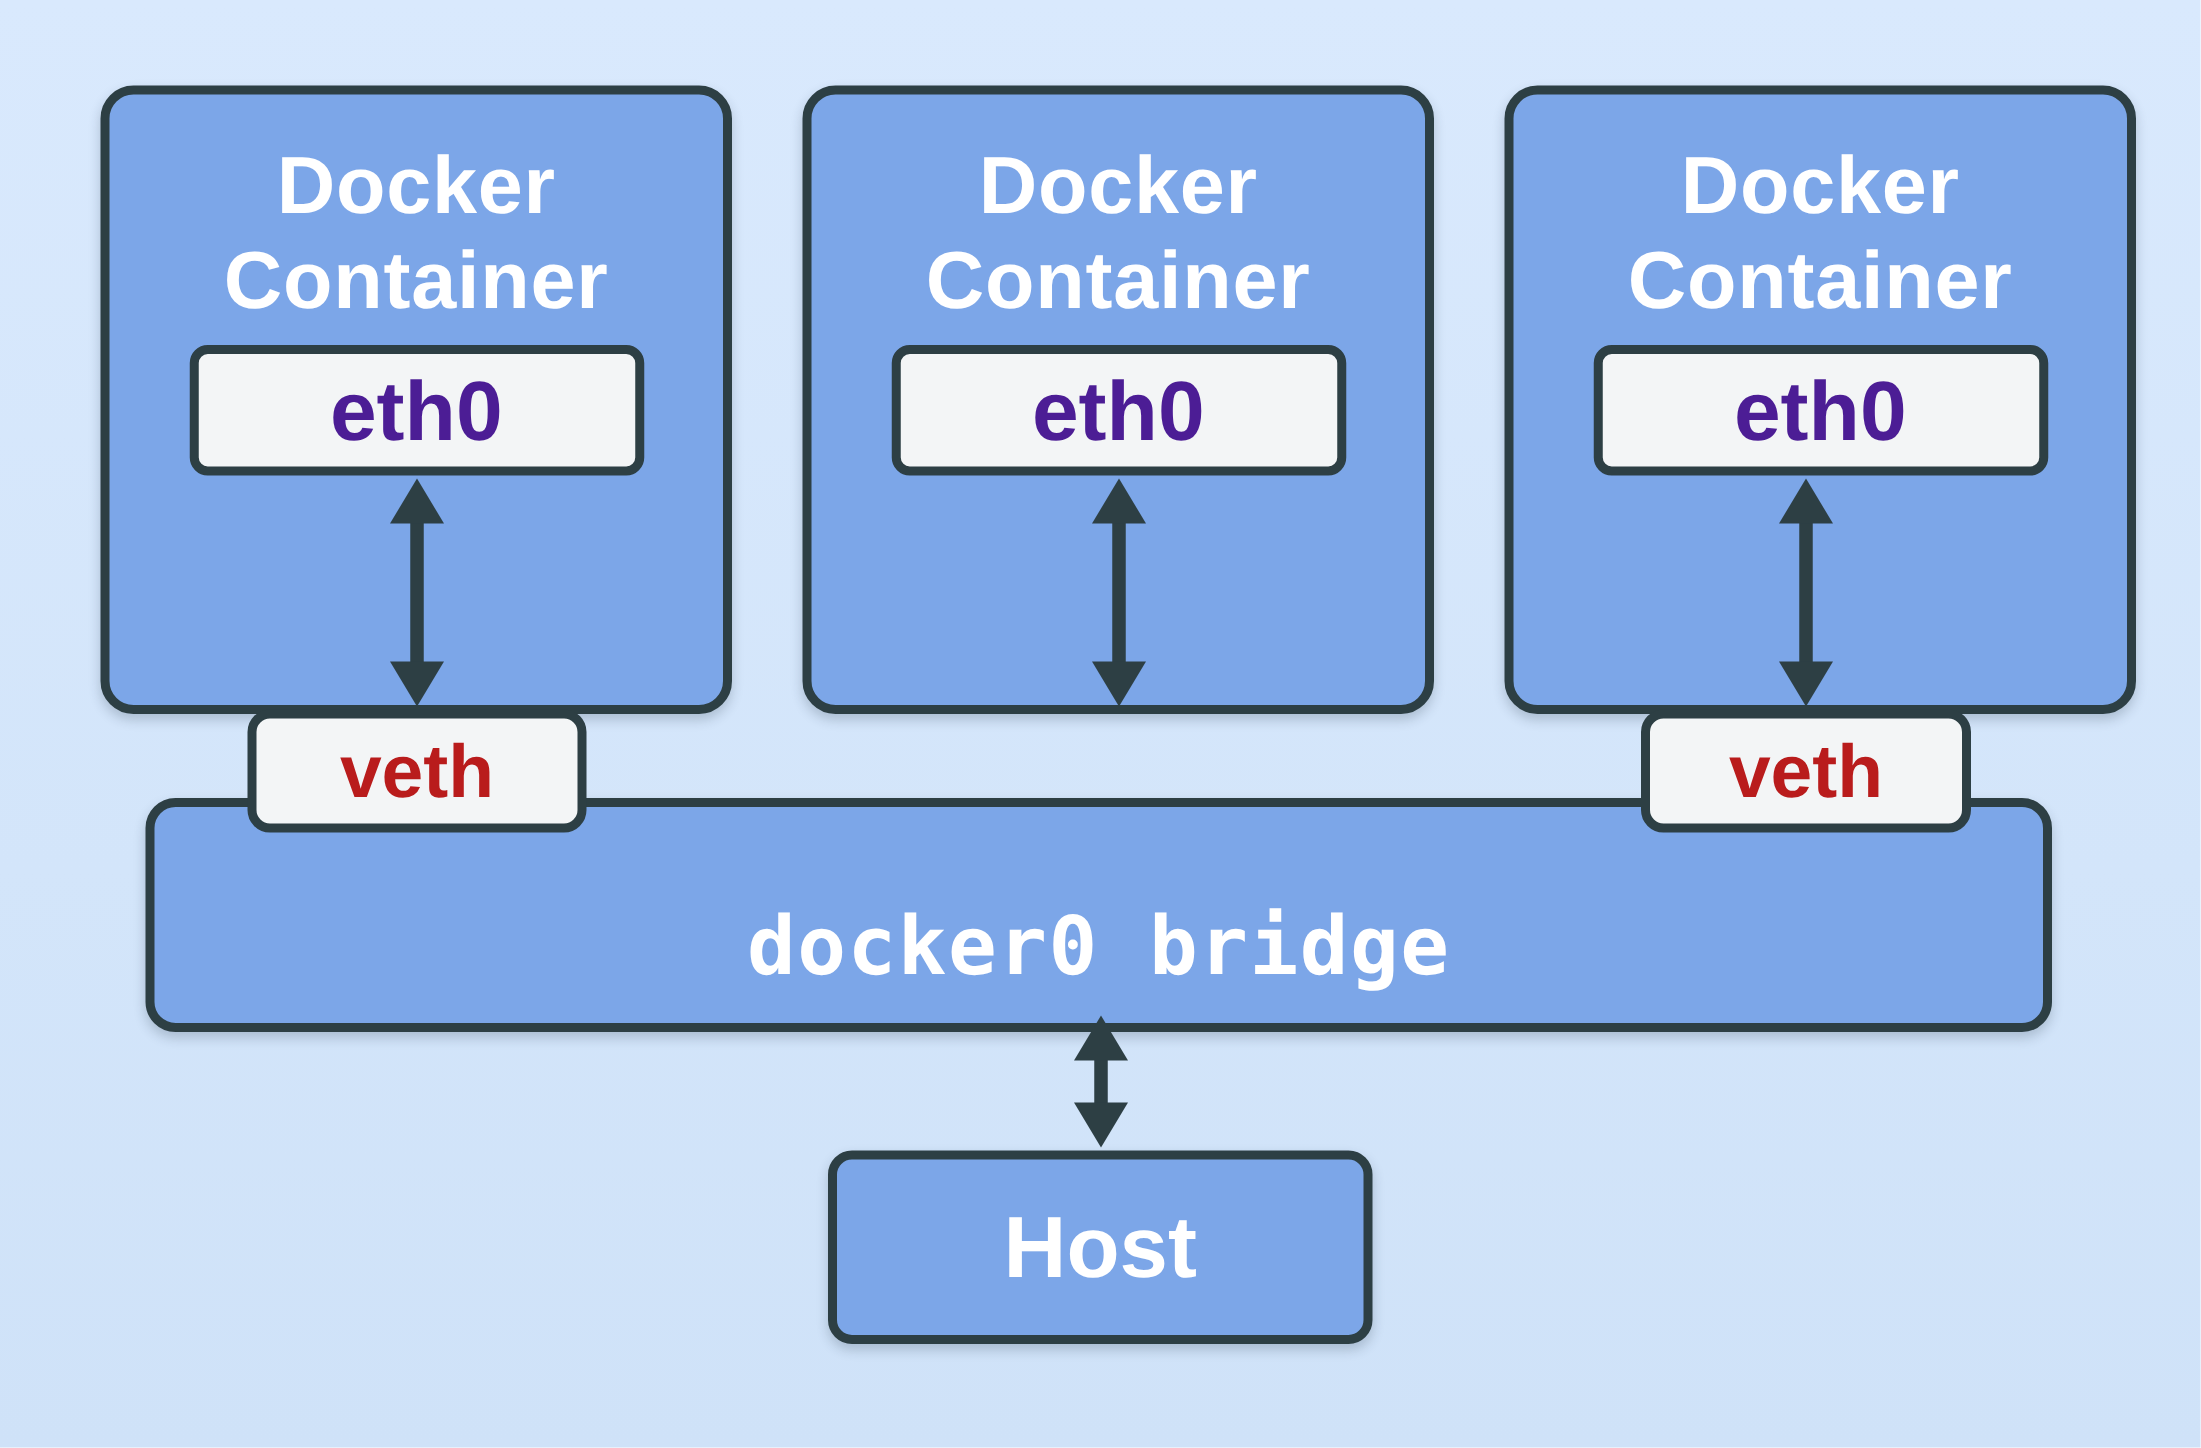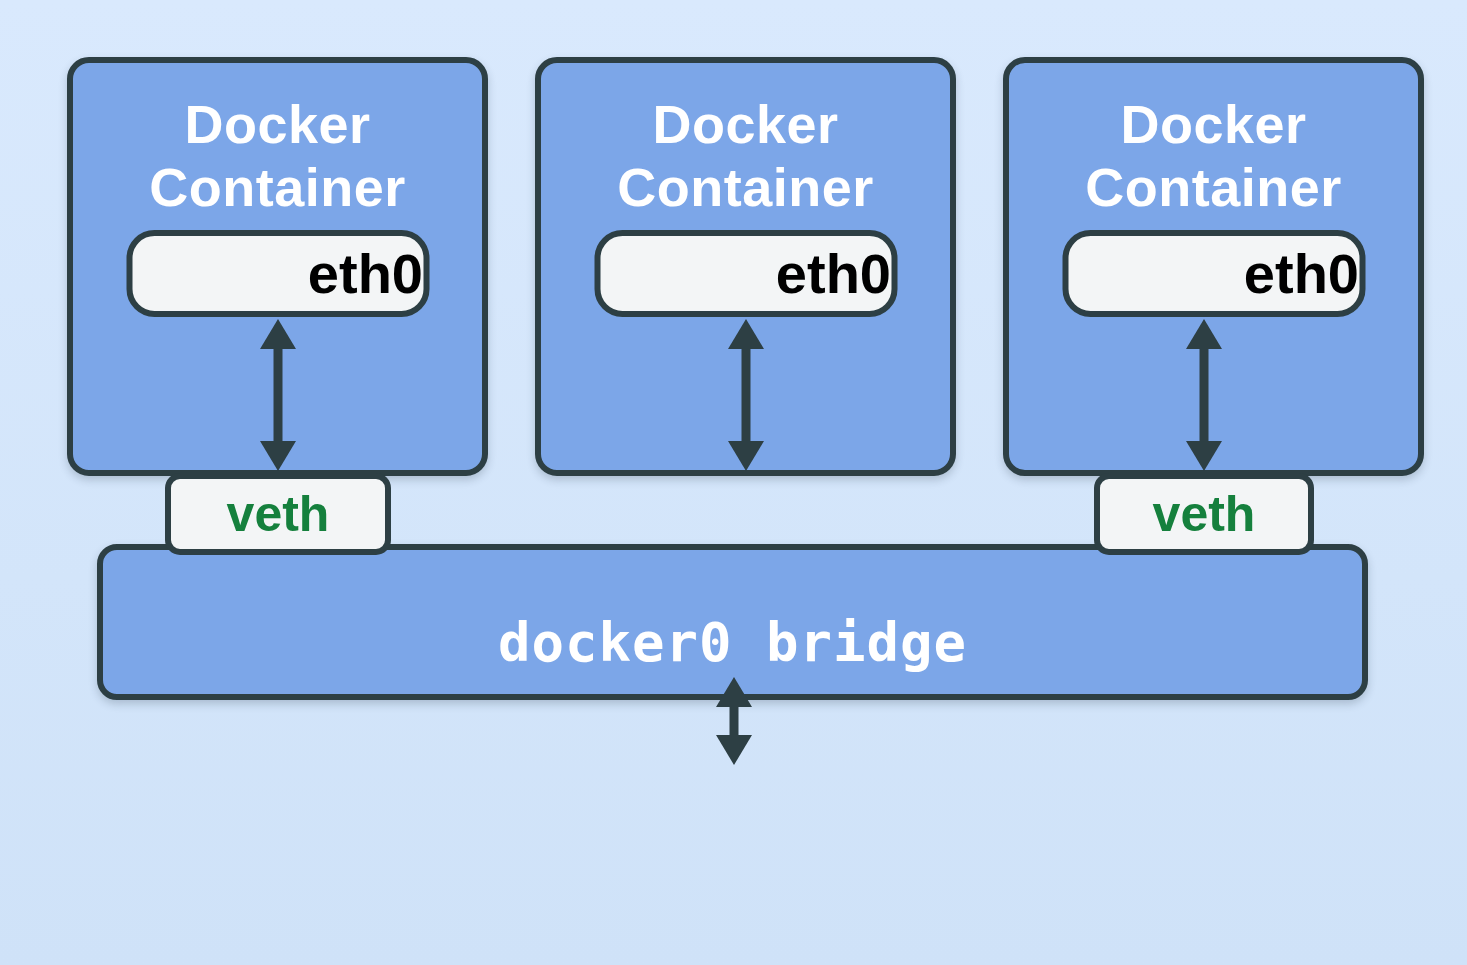--- a/index.html
+++ b/index.html
@@ -47,35 +47,35 @@
   }
   .eth-chip {
     position: absolute;
     left: 50%;
     transform: translateX(-50%);
     top: 167px;
     width: 303px;
     height: 87px;
     background: #f3f5f6;
     border: 6px solid #2d3f44;
-    border-radius: 28px;
-    box-sizing: border-box;
-    display: flex;
-    align-items: center;
-    justify-content: flex-end;
-    color: #000000;
+    border-radius: 12px;
+    box-sizing: border-box;
+    display: flex;
+    align-items: center;
+    justify-content: center;
+    color: #4c1d95;
     font-size: 56px;
     font-weight: 600;
   }
 
   
   .bridge-bar {
     position: absolute;
     left: 97px;
-    top: 544px;
+    top: 532px;
     width: 1271px;
     height: 156px;
     background: #7ca6e8;
     border: 6px solid #2d3f44;
     border-radius: 20px;
     box-sizing: border-box;
     box-shadow: 0 4px 8px rgba(30, 50, 70, 0.22);
     z-index: 1;
     display: flex;
     align-items: center;
@@ -95,21 +95,21 @@
     position: absolute;
     top: 473px;
     height: 82px;
     background: #f3f5f6;
     border: 6px solid #2d3f44;
     border-radius: 15px;
     box-sizing: border-box;
     display: flex;
     align-items: center;
     justify-content: center;
-    color: #15803d;
+    color: #b91c1c;
     font-size: 50px;
     font-weight: 600;
     z-index: 2;
   }
   .conn-chip.v1 { left: 165px;  width: 226px; }
   .conn-chip.b1 { left: 630px;  width: 236px; }
   .conn-chip.v2 { left: 1094px; width: 220px; }
 
   
   .host-box {
@@ -170,20 +170,23 @@
     <div class="bridge-bar-label">docker0 bridge</div>
   </div>
 
   <div class="conn-chip v1">
     <span>veth</span>
   </div>
   <div class="conn-chip v2">
     <span>veth</span>
   </div>
 
+  <div class="host-box">
+    <span>Host</span>
+  </div>
 
   <svg class="arrows" width="1467" height="965" viewBox="0 0 1467 965">
     <g fill="#2d3f44" stroke="none">
 
       <g>
         <line x1="278" y1="342" x2="278" y2="450" stroke="#2d3f44" stroke-width="9"></line>
         <polygon points="278,319 260,349 296,349"></polygon>
         <polygon points="278,471 260,441 296,441"></polygon>
       </g>
 

